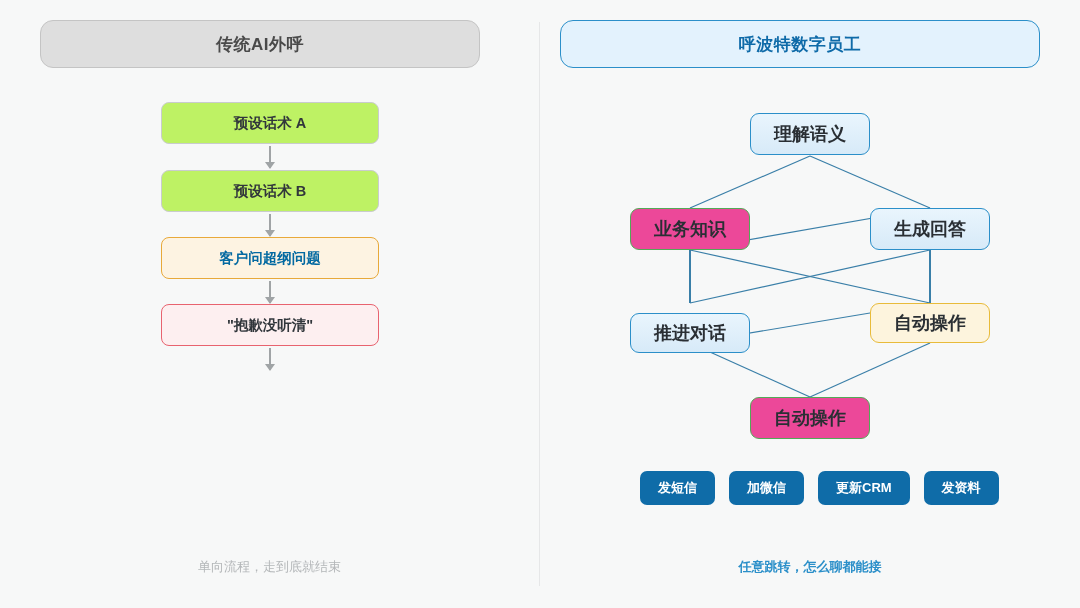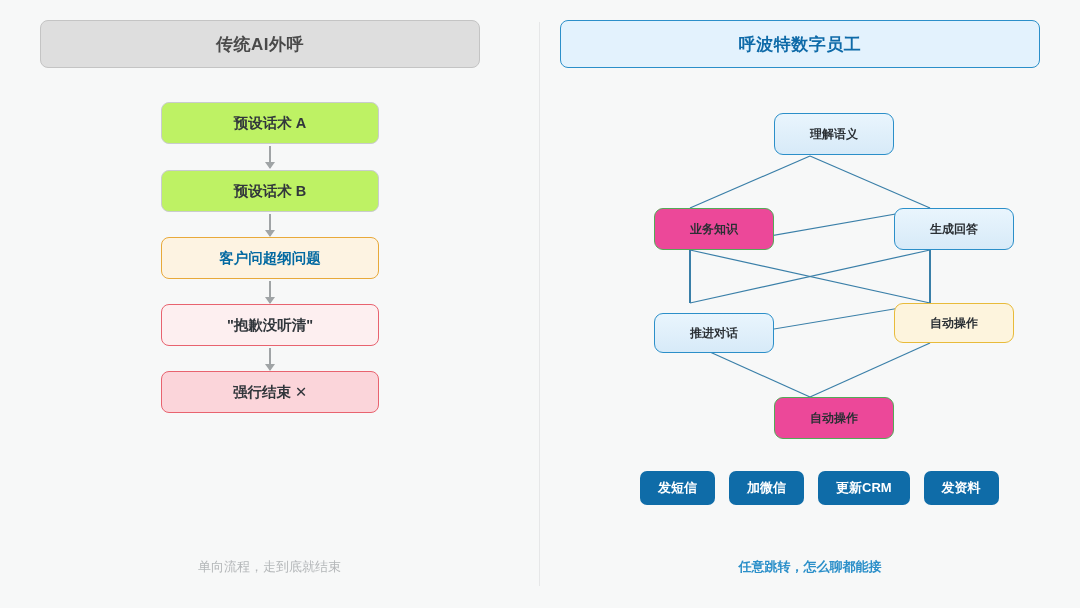--- a/index.html
+++ b/index.html
@@ -20,21 +20,21 @@
 
   
   .panel { position: absolute; top: 0; height: 608px; }
   .panel-left  { left: 0px;   width: 539px; }
   .panel-right { left: 540px; width: 540px; }
 
   
   .hdr {
     position: absolute;
     height: 48px;
-    border-radius: 8px;
+    border-radius: 13px;
     display: flex; align-items: center; justify-content: center;
     font-size: 17px; font-weight: bold;
     letter-spacing: .5px;
   }
   .hdr-left {
     left: 40px; top: 20px; width: 440px;
     background: #dedede;
     border: 1px solid #c4c4c4;
     color: #4a4a4a;
   }
@@ -79,22 +79,22 @@
     border-right: 5px solid transparent;
     border-top: 7px solid #a0a4a6;
   }
 
   
   .netsvg { position: absolute; left: 0; top: 0; width: 540px; height: 608px; }
   .node {
     position: absolute;
     border-radius: 9px;
     display: flex; align-items: center; justify-content: center;
-    font-size: 12px; font-weight: bold;
-    color: #2a2f34; white-space: nowrap; margin-left: 24px;
+    font-size: 18px; font-weight: bold;
+    color: #2a2f34; white-space: nowrap;
   }
   .nd-blue {
     background: linear-gradient(180deg,#e9f5fd 0%,#d7eaf8 100%);
     border: 1.6px solid #2b8fc9;
   }
   .nd-green {
     background: #ec4899; border: 1.6px solid #54a957; text-align: right;
   }
   .nd-amber {
     background: #fdf4dd; border: 1.6px solid #e8bb3a;
@@ -136,21 +136,20 @@
 
     <div class="flowbox fb-gray" style="top:170px">预设话术 B</div>
     <div class="arrow" style="top:214px;height:22px"></div>
 
     <div class="flowbox fb-amber" style="top:237px">客户问超纲问题</div>
     <div class="arrow" style="top:281px;height:22px"></div>
 
     <div class="flowbox fb-pink-light" style="top:304px">"抱歉没听清"</div>
     <div class="arrow" style="top:348px;height:22px"></div>
 
-    <div class="flowbox fb-pink-deep" style="top:371px">强行结束 ✕</div>
 
     <div class="foot foot-left">单向流程，走到底就结束</div>
   </div>
 
   <div class="panel panel-right">
 
     <div class="hdr hdr-right">呼波特数字员工</div>
 
     <svg class="netsvg" viewBox="0 0 540 608" preserveAspectRatio="none">
       <g stroke="#3a7fa8" stroke-width="1.2" fill="none">

